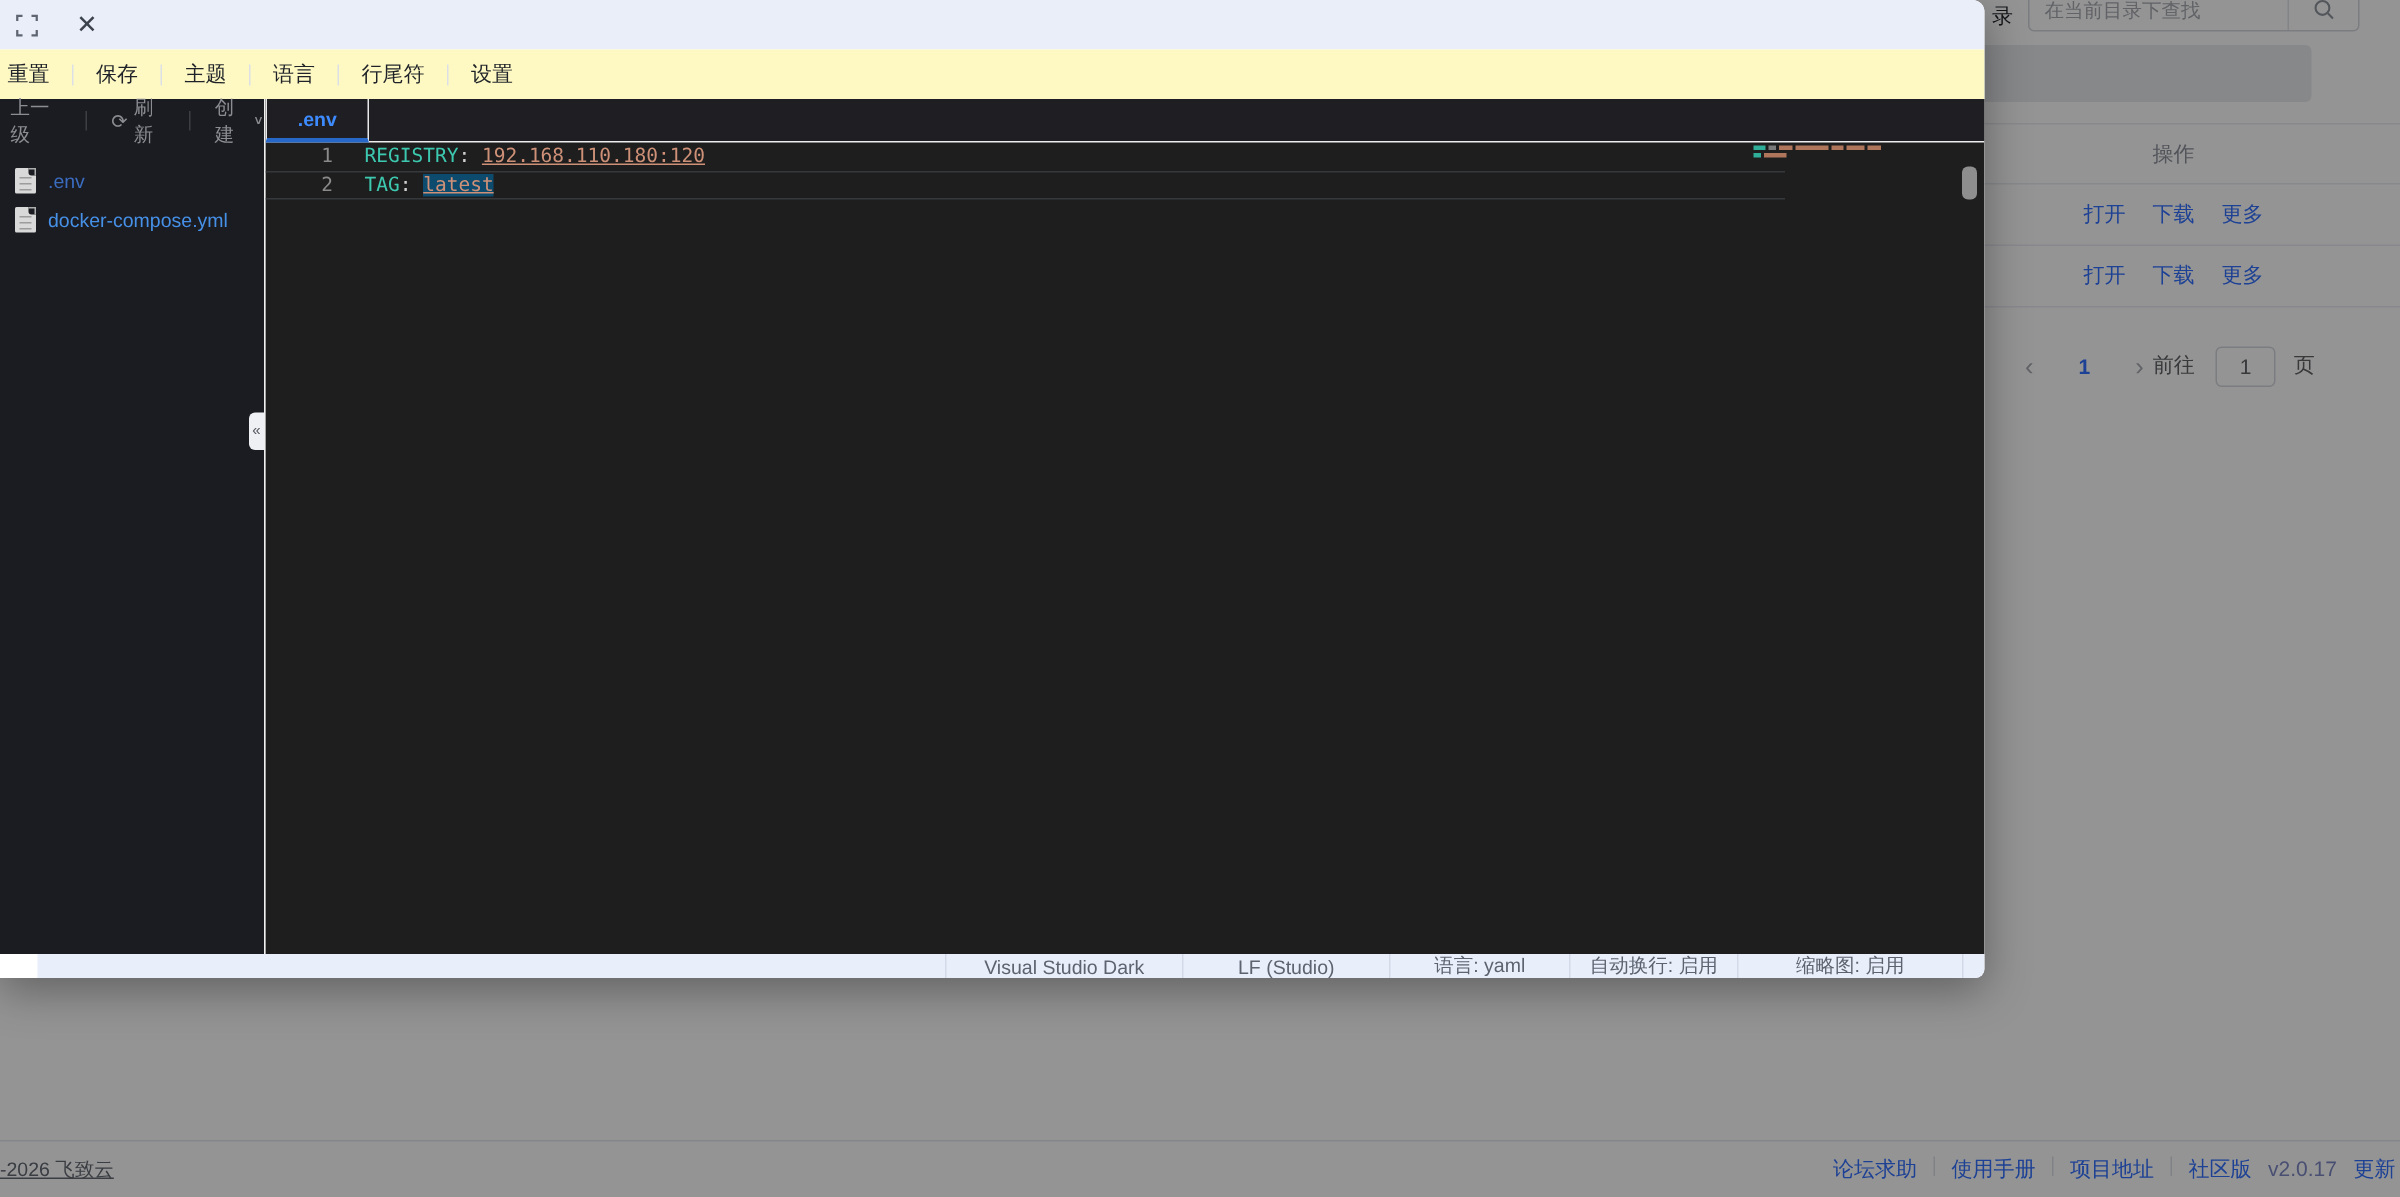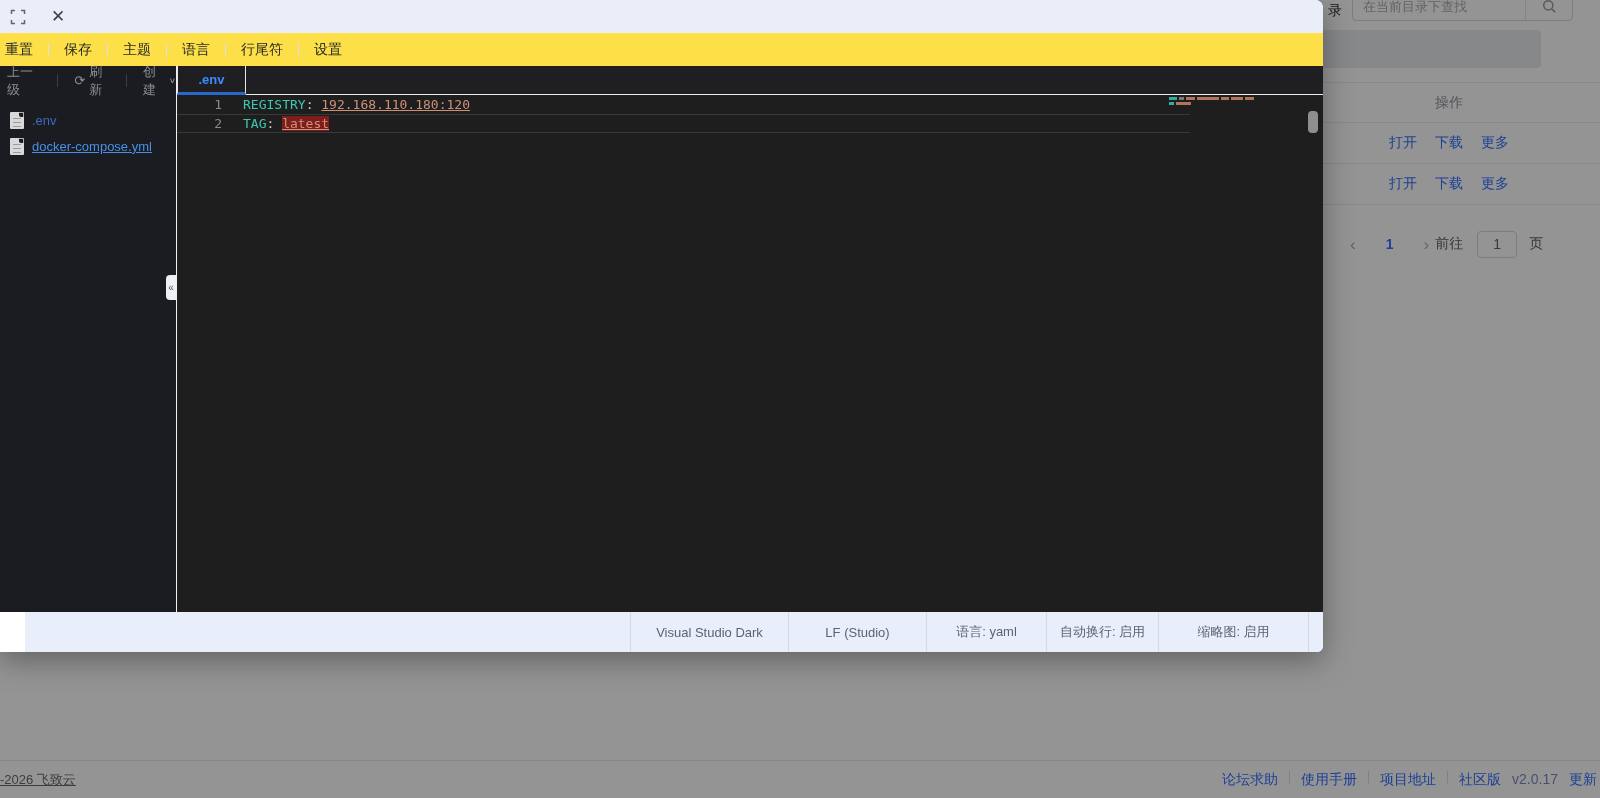--- a/index.html
+++ b/index.html
@@ -50,21 +50,21 @@
     background:#fff; border-radius:0 8px 6px 0; overflow:hidden; display:flex;
     flex-direction:column; box-shadow:0 8px 30px rgba(0,0,0,.35); }
   .m-titlebar { height:33px; background:#e9eef9; display:flex; align-items:center;
     padding:0 24px 0 8px; flex:none; }
   .m-title { font-size:15px; color:#1f2329; font-weight:500; flex:1; }
   .tb-icon { width:20px; height:20px; display:flex; align-items:center; justify-content:center;
     cursor:pointer; }
   .tb-icon + .tb-icon { margin-left:20px; }
   .x-glyph { font-size:17px; color:#3d434d; line-height:1; }
 
-  .m-menubar { height:33px; background:#fde047; display:flex; align-items:center;
+  .m-menubar { height:33px; background:#fef9c3; display:flex; align-items:center;
     padding-left:5px; font-size:14px; color:#1f2329; flex:none; }
   .menu-item { padding:0 15px 0 15px; cursor:pointer; }
   .menu-item:first-child { padding-left:0; }
   .mdiv { width:1px; height:14px; background:#dcdfe6; }
 
   .m-body { flex:1; display:flex; min-height:0; }
 
   
   .sidebar { width:177px; background:#1b1c21; border-right:1px solid #f0f0f0;
     display:flex; flex-direction:column; position:relative; flex:none; }
@@ -77,55 +77,55 @@
   .file-list { padding-top:12px; }
   .file-row { height:26px; display:flex; align-items:center; padding-left:10px; gap:8px;
     font-size:13px; cursor:pointer; }
   .doc-icon { width:14px; height:17px; background:#d9d9d9; border-radius:1px; position:relative; flex:none; }
   .doc-icon::before { content:""; position:absolute; right:0; top:0; width:5px; height:5px;
     background:#1b1c21; border-bottom-left-radius:2px;
     box-shadow:-1px 1px 0 #aeaeae inset; }
   .doc-icon::after { content:""; position:absolute; left:3px; top:6px; width:8px; height:1.5px;
     background:#9c9c9c; box-shadow:0 4px 0 #9c9c9c, 0 8px 0 #9c9c9c; }
   .fname-env { color:#3a6cc0; }
-  .fname-yml { color:#4690e8;text-decoration:underline; }
+  .fname-yml { color:#4690e8; }
   .collapse-handle { position:absolute; right:0; top:209px; width:10px; height:25px;
     background:#eef0f4; border-radius:4px 0 0 4px; display:flex; align-items:center;
     justify-content:center; cursor:pointer; color:#55585f; font-size:10px; }
 
   
   .editor-col { flex:1; display:flex; flex-direction:column; background:#1e1e1e; min-width:0; }
   .tabstrip { height:29px; background:#1f1f23; border-bottom:1px solid #ededed;
     display:flex; flex:none; }
   .tab-active { width:69px; height:29px; display:flex; align-items:center; justify-content:center;
     font-size:13px; font-weight:600; color:#3d8bff; border-left:1px solid #e8e8e8;
     border-right:1px solid #e8e8e8; border-bottom:3px solid #2868c8; cursor:pointer; }
   .editor { flex:1; position:relative; font-family:"DejaVu Sans Mono","Liberation Mono",monospace;
     font-size:13px; overflow:hidden; }
   .gutter { position:absolute; left:0; top:0; width:45px; text-align:right; color:#8a8a8a; }
   .gutter div { height:19px; line-height:19px; }
   .code-area { position:absolute; left:66px; top:0; }
   .code-line { height:19px; line-height:19px; white-space:pre; }
   .tok-key { color:#3dc9b0; }
   .tok-sep { color:#cfcfcf; }
   .tok-val { color:#ce9178;text-decoration:underline; }
-  .sel { background:#7f1d1d; }
+  .sel { background:#0c4a6e; }
   .cur-line { position:absolute; left:0; top:19px; width:1013px; height:19px;
     border-top:1px solid #35383c; border-bottom:1px solid #35383c; pointer-events:none; }
   .minimap { position:absolute; left:992px; top:2px; width:110px; }
   .mm-row { height:3px; margin-bottom:2px; display:flex; gap:2px; }
   .mm-row span { height:3px; display:block; }
   .mm-teal { background:#2fae99; }
   .mm-grey { background:#7a7a7a; }
   .mm-orange { background:#b0765c; }
   .vscroll { position:absolute; left:1131px; top:16px; width:10px; height:22px;
     background:#8e8e8e; border-radius:4px; }
 
   
-  .m-statusbar { height:40px; background:#e9eefb; display:flex; align-items:center;
+  .m-statusbar { height:16px; background:#e9eefb; display:flex; align-items:center;
     font-size:13px; color:#5d6470; flex:none;margin-left:25px; }
   .sb-spacer { flex:1; }
   .sb-cell { height:100%; display:flex; align-items:center; justify-content:center;
     border-left:1px solid #d3d9e7; }
   .sb-end { width:15px; height:100%; border-left:1px solid #d3d9e7; }
   .w1{width:158px}.w2{width:138px}.w3{width:120px}.w4{width:112px}.w5{width:150px}
 </style>
 </head>
 <body>
 

